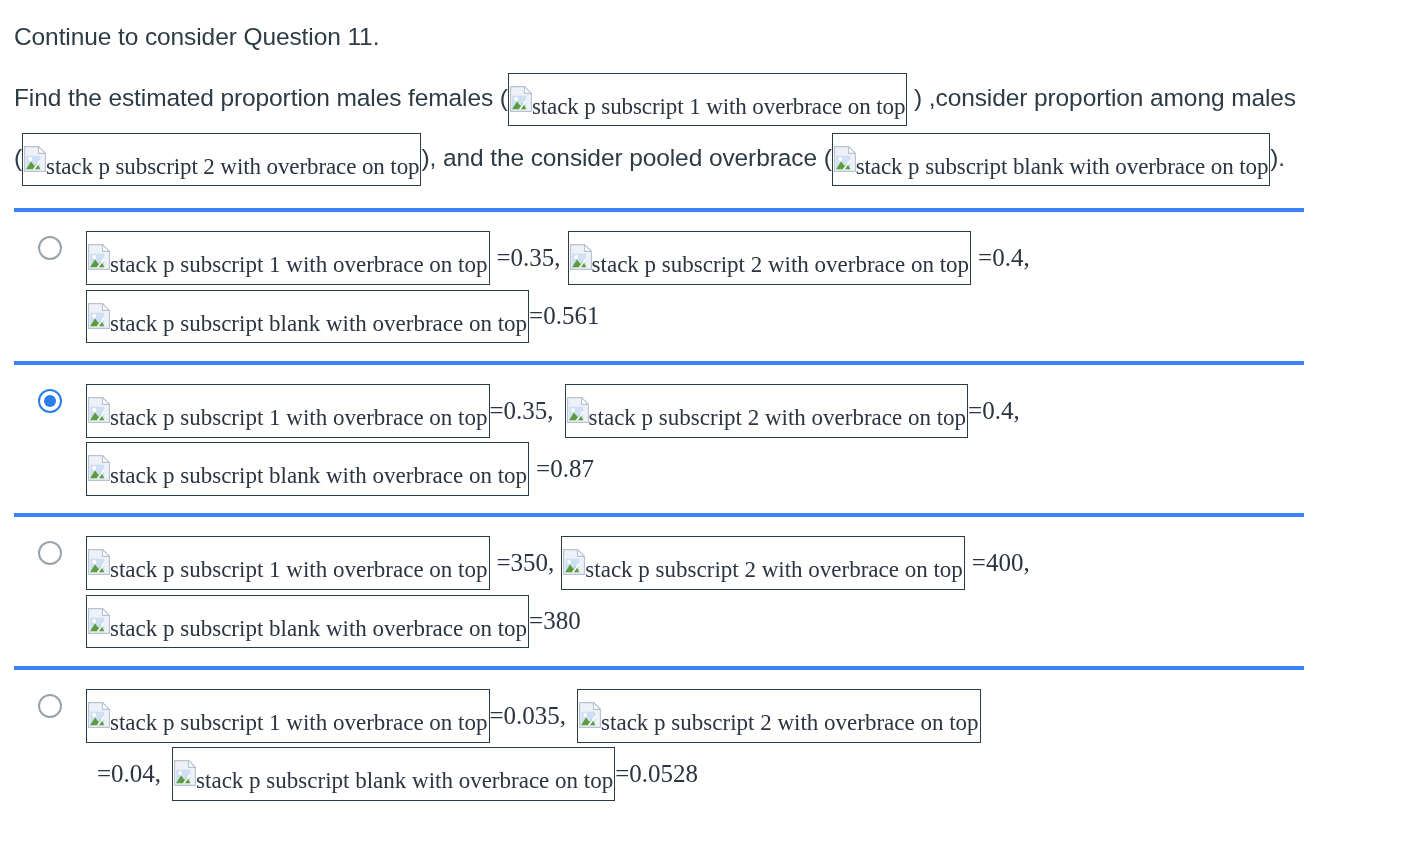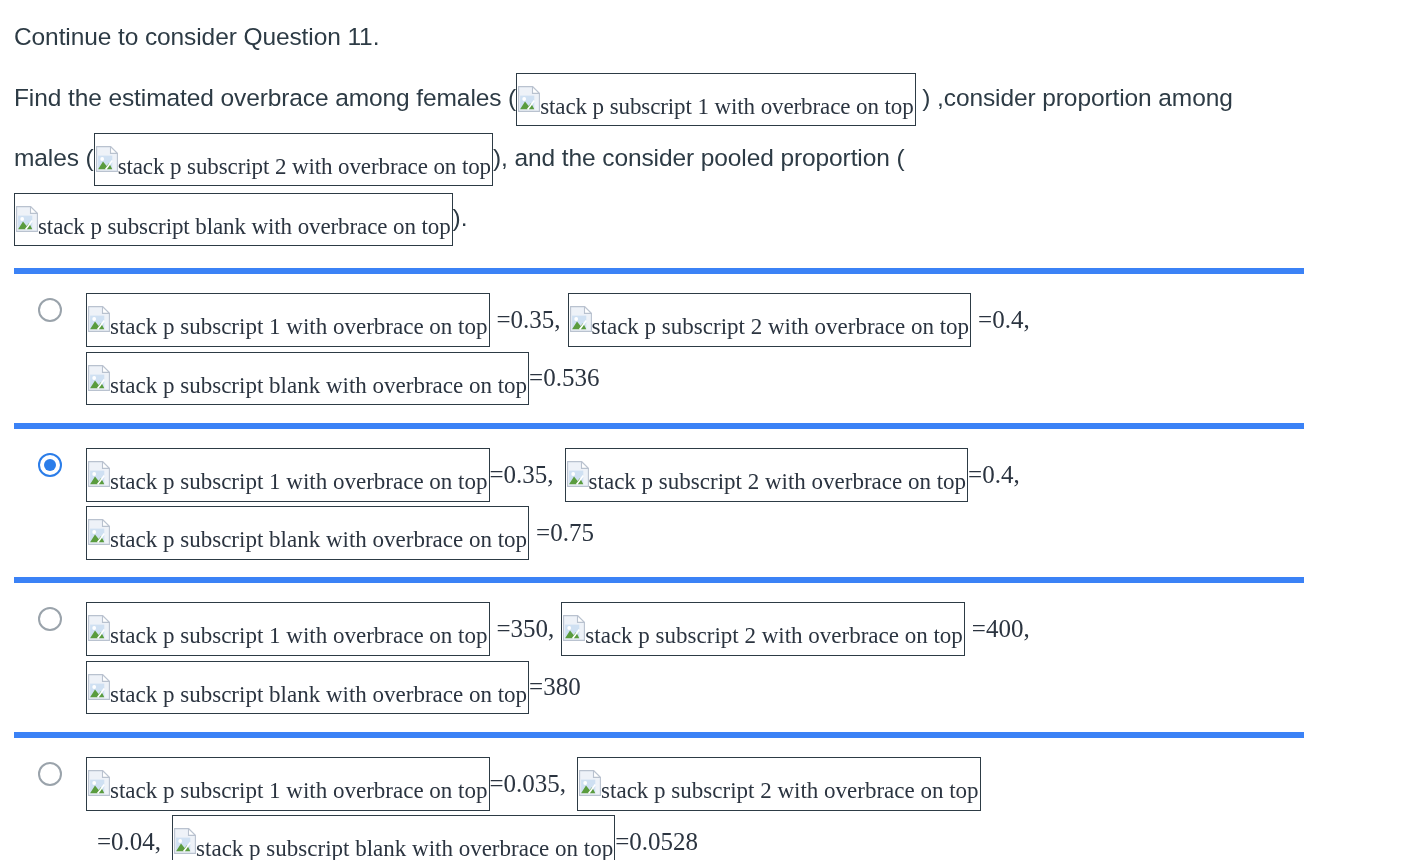--- a/index.html
+++ b/index.html
@@ -68,21 +68,21 @@
     top: -1px;
   }
   .brokenimg svg { display: block; }
 
   
   .answers {
     margin-top: 20px;
   }
   .answer {
     position: relative;
-    border-top: 6px solid #3b82f6;
+    border-top: 4px solid #3b82f6;
     padding: 16px 0 16px 72px;
     min-height: 56px;
     box-sizing: border-box;
   }
   .answer:last-child { border-bottom: none; }
 
   .radio {
     position: absolute;
     left: 24px;
     top: 24px;
@@ -132,41 +132,41 @@
 </head>
 <body>
 
 <div class="page">
 
   <div class="stem">
 
     <div class="stem-line-1">Continue to consider Question 11.</div>
 
     <div class="stem-body">
-      <span class="stem-seg">Find the estimated overbrace among females (</span><span class="mathbox"><span class="brokenimg">
+      <span class="stem-seg">Find the estimated proportion males females (</span><span class="mathbox"><span class="brokenimg">
           <svg width="22" height="26" viewBox="0 0 22 26" xmlns="http://www.w3.org/2000/svg">
             <path d="M0.6 0.6 H14.5 L21.4 7.4 V25.4 H0.6 Z" fill="#eef2f8" stroke="#b9c2cf" stroke-width="1.1"></path>
             <path d="M14.5 0.6 V7.4 H21.4 Z" fill="#ffffff" stroke="#b9c2cf" stroke-width="1.1"></path>
             <rect x="2.1" y="9.6" width="14.2" height="13.6" fill="#cfe0f2"></rect>
             <circle cx="6.2" cy="13.0" r="1.9" fill="#ffffff"></circle>
             <path d="M2.1 23.2 L7.0 15.4 L10.6 20.0 L13.1 17.0 L16.3 23.2 Z" fill="#5a9c3e"></path>
             <path d="M16.3 14.4 L9.6 23.4" stroke="#ffffff" stroke-width="1.6" fill="none"></path>
           </svg>
         </span><span class="alt">stack p subscript 1 with overbrace on top</span></span>
       <span class="stem-seg">) ,consider proportion among males (</span><span class="mathbox"><span class="brokenimg">
           <svg width="22" height="26" viewBox="0 0 22 26" xmlns="http://www.w3.org/2000/svg">
             <path d="M0.6 0.6 H14.5 L21.4 7.4 V25.4 H0.6 Z" fill="#eef2f8" stroke="#b9c2cf" stroke-width="1.1"></path>
             <path d="M14.5 0.6 V7.4 H21.4 Z" fill="#ffffff" stroke="#b9c2cf" stroke-width="1.1"></path>
             <rect x="2.1" y="9.6" width="14.2" height="13.6" fill="#cfe0f2"></rect>
             <circle cx="6.2" cy="13.0" r="1.9" fill="#ffffff"></circle>
             <path d="M2.1 23.2 L7.0 15.4 L10.6 20.0 L13.1 17.0 L16.3 23.2 Z" fill="#5a9c3e"></path>
             <path d="M16.3 14.4 L9.6 23.4" stroke="#ffffff" stroke-width="1.6" fill="none"></path>
           </svg>
         </span><span class="alt">stack p subscript 2 with overbrace on top</span></span><span class="stem-seg">), and the consider</span>
-      <span class="stem-seg">pooled proportion (</span><span class="mathbox"><span class="brokenimg">
+      <span class="stem-seg">pooled overbrace (</span><span class="mathbox"><span class="brokenimg">
           <svg width="22" height="26" viewBox="0 0 22 26" xmlns="http://www.w3.org/2000/svg">
             <path d="M0.6 0.6 H14.5 L21.4 7.4 V25.4 H0.6 Z" fill="#eef2f8" stroke="#b9c2cf" stroke-width="1.1"></path>
             <path d="M14.5 0.6 V7.4 H21.4 Z" fill="#ffffff" stroke="#b9c2cf" stroke-width="1.1"></path>
             <rect x="2.1" y="9.6" width="14.2" height="13.6" fill="#cfe0f2"></rect>
             <circle cx="6.2" cy="13.0" r="1.9" fill="#ffffff"></circle>
             <path d="M2.1 23.2 L7.0 15.4 L10.6 20.0 L13.1 17.0 L16.3 23.2 Z" fill="#5a9c3e"></path>
             <path d="M16.3 14.4 L9.6 23.4" stroke="#ffffff" stroke-width="1.6" fill="none"></path>
           </svg>
         </span><span class="alt">stack p subscript blank with overbrace on top</span></span><span class="stem-seg">).</span>
     </div>
@@ -196,21 +196,21 @@
             </svg>
           </span><span class="alt">stack p subscript 2 with overbrace on top</span></span><span class="sp"></span><span class="plain">=0.4,</span><br><span class="mathbox"><span class="brokenimg">
             <svg width="22" height="26" viewBox="0 0 22 26" xmlns="http://www.w3.org/2000/svg">
               <path d="M0.6 0.6 H14.5 L21.4 7.4 V25.4 H0.6 Z" fill="#eef2f8" stroke="#b9c2cf" stroke-width="1.1"></path>
               <path d="M14.5 0.6 V7.4 H21.4 Z" fill="#ffffff" stroke="#b9c2cf" stroke-width="1.1"></path>
               <rect x="2.1" y="9.6" width="14.2" height="13.6" fill="#cfe0f2"></rect>
               <circle cx="6.2" cy="13.0" r="1.9" fill="#ffffff"></circle>
               <path d="M2.1 23.2 L7.0 15.4 L10.6 20.0 L13.1 17.0 L16.3 23.2 Z" fill="#5a9c3e"></path>
               <path d="M16.3 14.4 L9.6 23.4" stroke="#ffffff" stroke-width="1.6" fill="none"></path>
             </svg>
-          </span><span class="alt">stack p subscript blank with overbrace on top</span></span><span class="plain">=0.536</span></span>
+          </span><span class="alt">stack p subscript blank with overbrace on top</span></span><span class="plain">=0.561</span></span>
     </div>
 
     <div class="answer opt2">
       <span class="radio checked"></span>
       <span class="answer-text"><span class="mathbox"><span class="brokenimg">
             <svg width="22" height="26" viewBox="0 0 22 26" xmlns="http://www.w3.org/2000/svg">
               <path d="M0.6 0.6 H14.5 L21.4 7.4 V25.4 H0.6 Z" fill="#eef2f8" stroke="#b9c2cf" stroke-width="1.1"></path>
               <path d="M14.5 0.6 V7.4 H21.4 Z" fill="#ffffff" stroke="#b9c2cf" stroke-width="1.1"></path>
               <rect x="2.1" y="9.6" width="14.2" height="13.6" fill="#cfe0f2"></rect>
               <circle cx="6.2" cy="13.0" r="1.9" fill="#ffffff"></circle>
@@ -228,21 +228,21 @@
             </svg>
           </span><span class="alt">stack p subscript 2 with overbrace on top</span></span><span class="plain">=0.4,</span><br><span class="mathbox"><span class="brokenimg">
             <svg width="22" height="26" viewBox="0 0 22 26" xmlns="http://www.w3.org/2000/svg">
               <path d="M0.6 0.6 H14.5 L21.4 7.4 V25.4 H0.6 Z" fill="#eef2f8" stroke="#b9c2cf" stroke-width="1.1"></path>
               <path d="M14.5 0.6 V7.4 H21.4 Z" fill="#ffffff" stroke="#b9c2cf" stroke-width="1.1"></path>
               <rect x="2.1" y="9.6" width="14.2" height="13.6" fill="#cfe0f2"></rect>
               <circle cx="6.2" cy="13.0" r="1.9" fill="#ffffff"></circle>
               <path d="M2.1 23.2 L7.0 15.4 L10.6 20.0 L13.1 17.0 L16.3 23.2 Z" fill="#5a9c3e"></path>
               <path d="M16.3 14.4 L9.6 23.4" stroke="#ffffff" stroke-width="1.6" fill="none"></path>
             </svg>
-          </span><span class="alt">stack p subscript blank with overbrace on top</span></span><span class="sp"></span><span class="plain">=0.75</span></span>
+          </span><span class="alt">stack p subscript blank with overbrace on top</span></span><span class="sp"></span><span class="plain">=0.87</span></span>
     </div>
 
     <div class="answer opt3">
       <span class="radio"></span>
       <span class="answer-text"><span class="mathbox"><span class="brokenimg">
             <svg width="22" height="26" viewBox="0 0 22 26" xmlns="http://www.w3.org/2000/svg">
               <path d="M0.6 0.6 H14.5 L21.4 7.4 V25.4 H0.6 Z" fill="#eef2f8" stroke="#b9c2cf" stroke-width="1.1"></path>
               <path d="M14.5 0.6 V7.4 H21.4 Z" fill="#ffffff" stroke="#b9c2cf" stroke-width="1.1"></path>
               <rect x="2.1" y="9.6" width="14.2" height="13.6" fill="#cfe0f2"></rect>
               <circle cx="6.2" cy="13.0" r="1.9" fill="#ffffff"></circle>

